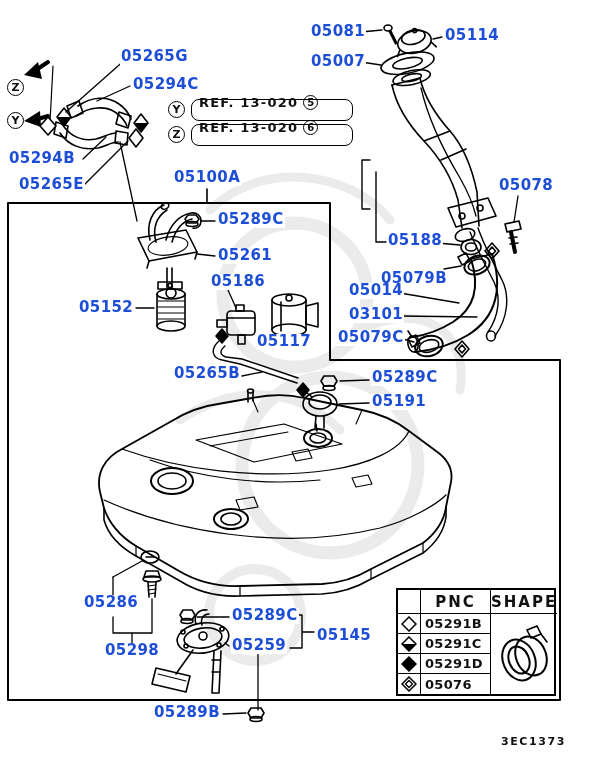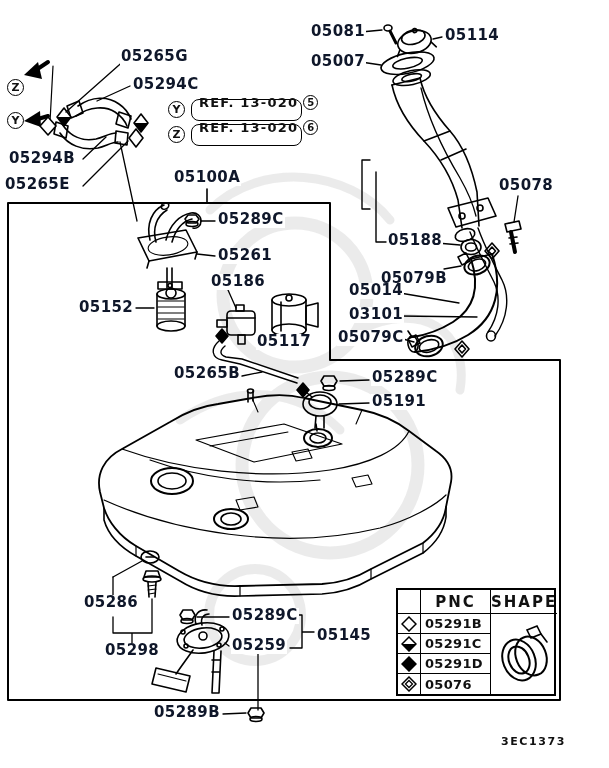--- a/index.html
+++ b/index.html
@@ -1,27 +1,27 @@
 <!DOCTYPE html>
 <html><head>
 <meta charset="utf-8">
 <style>
   html,body{margin:0;padding:0;background:#ffffff;}
   .stage{position:relative;width:609px;height:768px;background:#ffffff;overflow:hidden;
          font-family:"DejaVu Sans",sans-serif;color:#111;}
   .art{position:absolute;left:0;top:0;}
   .part-label{position:absolute;font-weight:700;font-size:15px;letter-spacing:.4px;
-              line-height:1.05;white-space:nowrap;background:#fff;padding:0 1px;color:#0f172a;}
+              line-height:1.05;white-space:nowrap;background:#fff;padding:0 1px;color:#1d4ed8;}
   .hl-label{position:absolute;left:371px;top:146px;width:70px;height:23px;
             background:#a6a6de;border:2px solid #4a4ac0;display:flex;align-items:center;
             justify-content:center;font-weight:700;font-size:15px;letter-spacing:.5px;color:#0b0b0b;}
   .circle-letter{position:absolute;width:17px;height:17px;border:1.7px solid #000;border-radius:50%;
                  font-size:11px;font-weight:700;display:flex;align-items:center;justify-content:center;
                  background:#fff;box-sizing:border-box;}
-  .ref-box{position:absolute;height:22px;width:111px;border:1.8px solid #000;border-radius:8px;
+  .ref-box{position:absolute;height:22px;width:162px;border:1.8px solid #000;border-radius:8px;
            display:flex;align-items:center;padding:0 5px 16px 7px;font-weight:700;font-size:13px;
            letter-spacing:1.2px;background:#fff;box-sizing:border-box;white-space:nowrap;}
   .ref-num{margin-left:5px;min-width:15px;height:15px;border:1.5px solid #000;border-radius:50%;
            font-size:10px;font-weight:700;display:flex;align-items:center;justify-content:center;
            letter-spacing:0;box-sizing:border-box;}
   .pnc-table{position:absolute;left:396px;top:588px;width:160px;height:108px;border:2px solid #000;
              box-sizing:border-box;display:grid;grid-template-columns:23px 70px 1fr;
              grid-template-rows:24px repeat(4,1fr);background:#fff;}
   .pnc-cell{border-right:1.6px solid #000;border-bottom:1.6px solid #000;display:flex;
             align-items:center;box-sizing:border-box;}
@@ -312,21 +312,21 @@
 
     </g>
   </svg>
 
   <div class="part-label" style="left:310px;top:24px">05081</div>
   <div class="part-label" style="left:444px;top:28px">05114</div>
   <div class="part-label" style="left:310px;top:54px">05007</div>
   <div class="part-label" style="left:120px;top:49px">05265G</div>
   <div class="part-label" style="left:132px;top:77px">05294C</div>
   <div class="part-label" style="left:8px;top:151px">05294B</div>
-  <div class="part-label" style="left:4px;top:177px">05265E</div>
+  <div class="part-label" style="left:18px;top:177px">05265E</div>
   <div class="part-label" style="left:173px;top:170px">05100A</div>
   <div class="part-label" style="left:498px;top:178px">05078</div>
   <div class="part-label" style="left:217px;top:212px">05289C</div>
   <div class="part-label" style="left:217px;top:248px">05261</div>
   <div class="part-label" style="left:210px;top:274px">05186</div>
   <div class="part-label" style="left:78px;top:300px">05152</div>
   <div class="part-label" style="left:256px;top:334px">05117</div>
   <div class="part-label" style="left:387px;top:233px">05188</div>
   <div class="part-label" style="left:380px;top:271px">05079B</div>
   <div class="part-label" style="left:348px;top:283px">05014</div>

